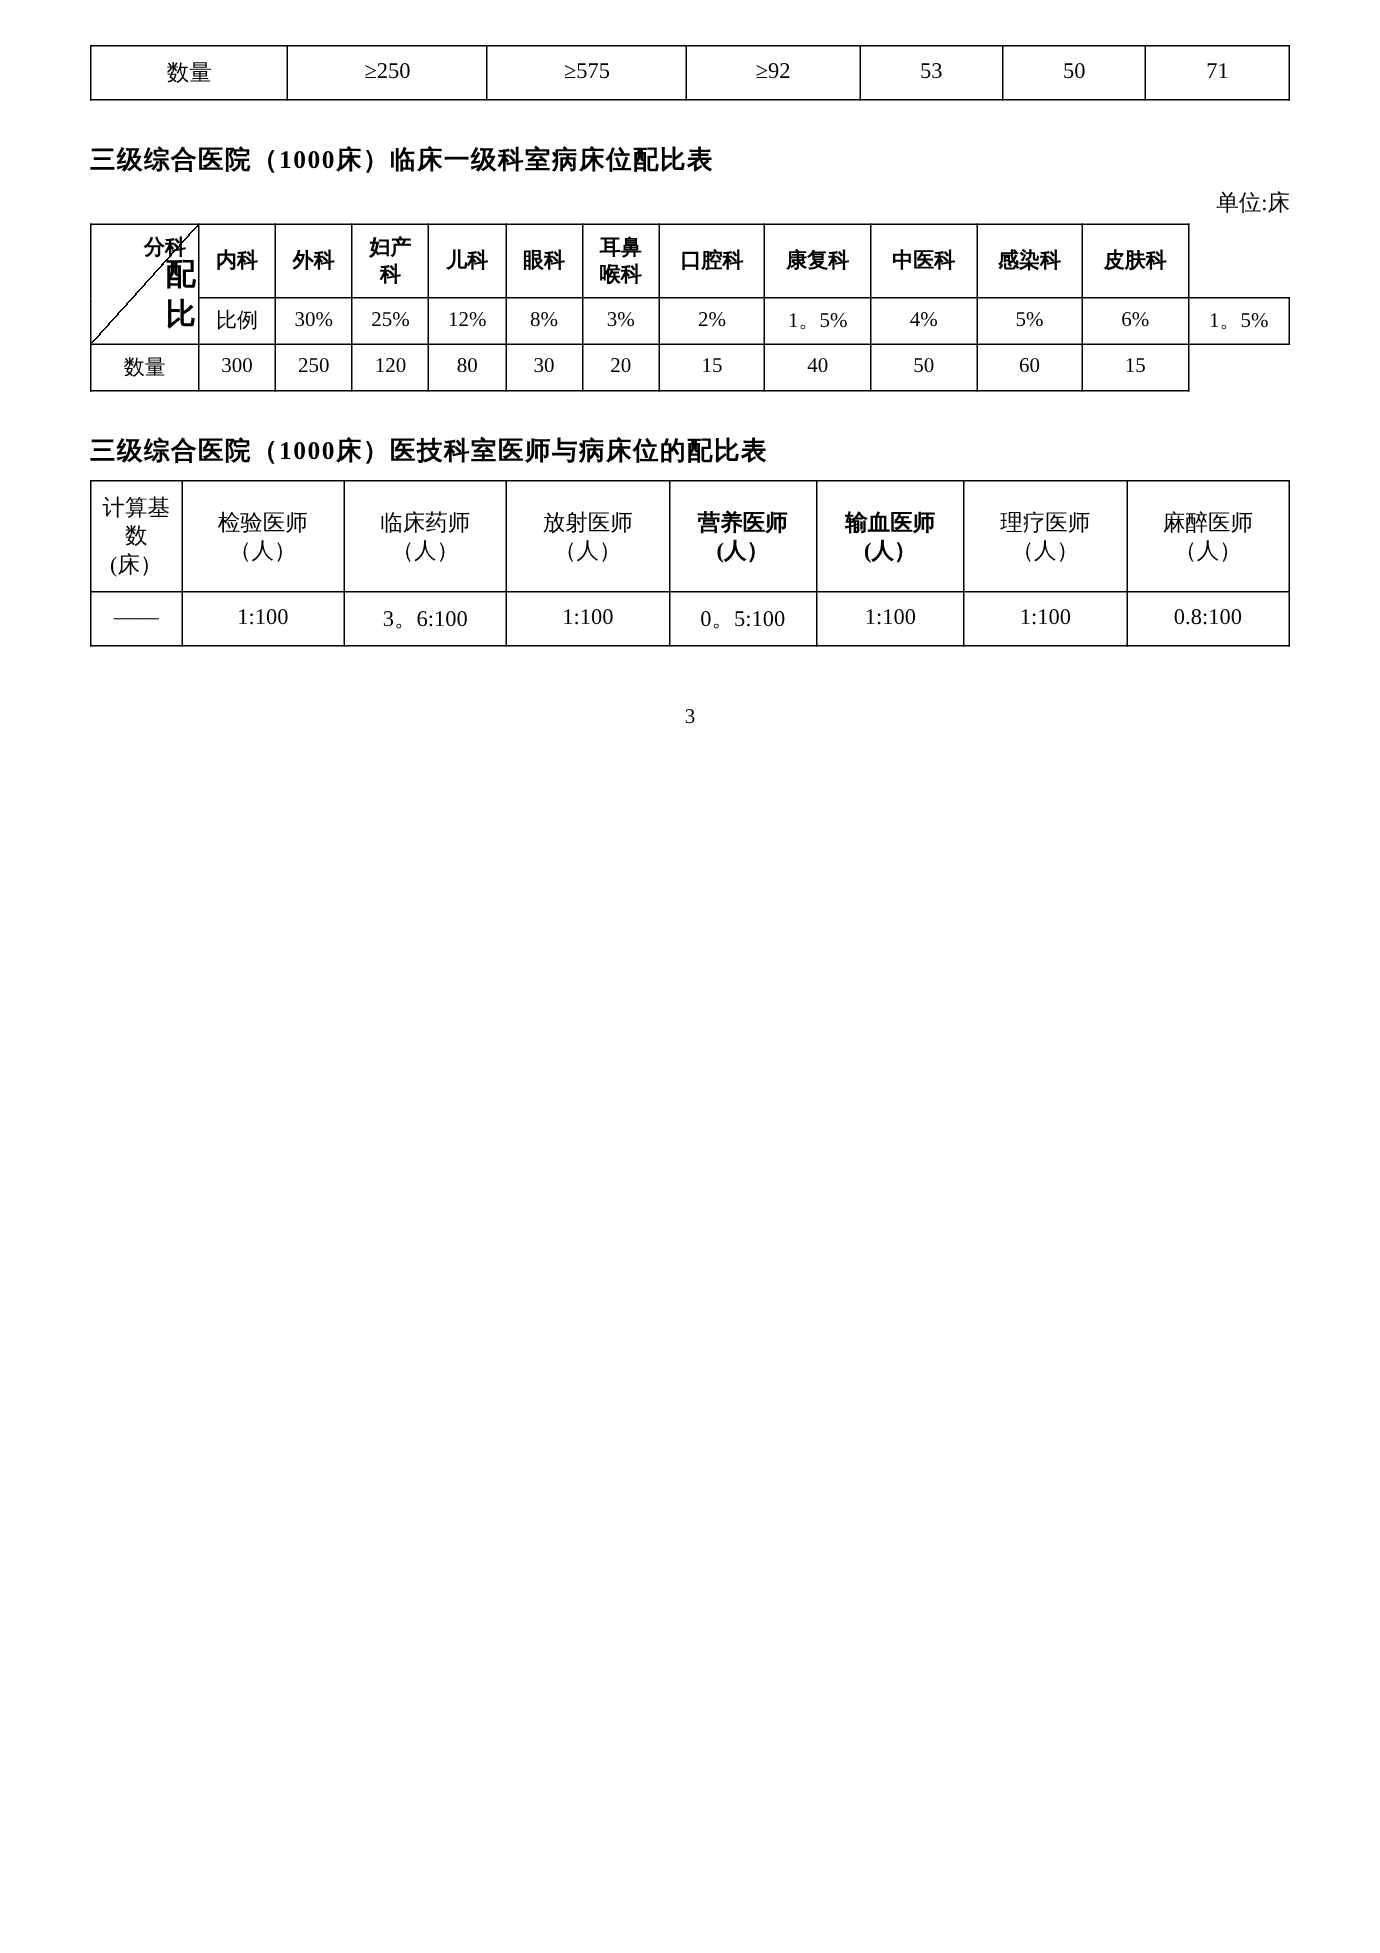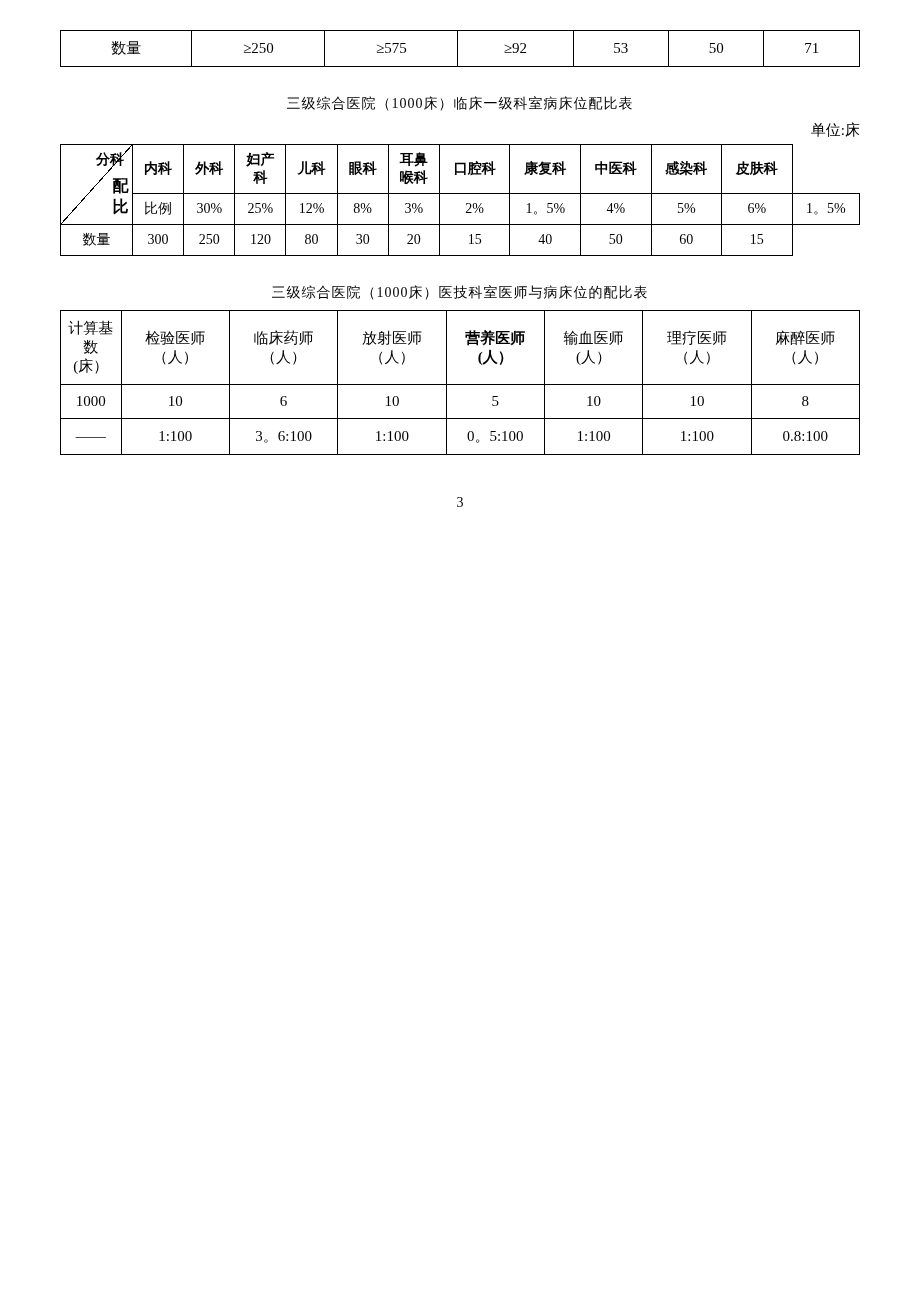--- a/index.html
+++ b/index.html
@@ -23,23 +23,23 @@
     }
     .top-table td {
       border: 1px solid #000;
       text-align: center;
       padding: 8px 12px;
       font-size: 15px;
     }
 
     
     .section-title {
-      text-align: center;
-      font-size: 14px;
-      font-weight: normal;
+      text-align: left;
+      font-size: 17px;
+      font-weight: bold;
       margin: 18px 0 8px 0;
       letter-spacing: 1px;
     }
 
     .unit-label {
       text-align: right;
       font-size: 15px;
       margin-bottom: 4px;
     }
 
@@ -83,21 +83,21 @@
       top: 6px;
       right: 8px;
       font-weight: bold;
       font-size: 14px;
     }
     .diagonal-bottom {
       position: absolute;
       bottom: 6px;
       left: 8px;
       font-weight: bold;
-      font-size: 16px;
+      font-size: 20px;
       padding-left: 40px;
     }
 
     
     .tech-table {
       width: 100%;
       border-collapse: collapse;
       margin-bottom: 28px;
       border-radius: 25px;
     }
@@ -192,35 +192,25 @@
 <div class="section-title">三级综合医院（1000床）医技科室医师与病床位的配比表</div>
 
 <table class="tech-table">
   <tbody id="tech-tbody">
   <tr>
         <td style="font-weight: normal;">计算基<br>数(床）</td>
         <td style="font-weight: normal;">检验医师（人）</td>
         <td style="font-weight: normal;">临床药师（人）</td>
         <td style="font-weight: normal;">放射医师（人）</td>
         <td style="font-weight: bold;">营养医师(人）</td>
-        <td style="font-weight: normal;">输血医师(人）</td>
+        <td style="font-weight: bold;">输血医师(人）</td>
         <td style="font-weight: normal;">理疗医师（人）</td>
         <td style="font-weight: normal; font-family: Liberation Mono, monospace;">麻醉医师（人）</td>
       </tr>
       <tr>
-        <td>1000</td>
-        <td>10</td>
-        <td>6</td>
-        <td>10</td>
-        <td>5</td>
-        <td>10</td>
-        <td>10</td>
-        <td>8</td>
-      </tr>
-      <tr>
         <td>——</td>
         <td>1:100</td>
         <td>3。6:100</td>
         <td>1:100</td>
         <td>0。5:100</td>
         <td>1:100</td>
         <td>1:100</td>
         <td>0.8:100</td>
       </tr>
     </tbody>

